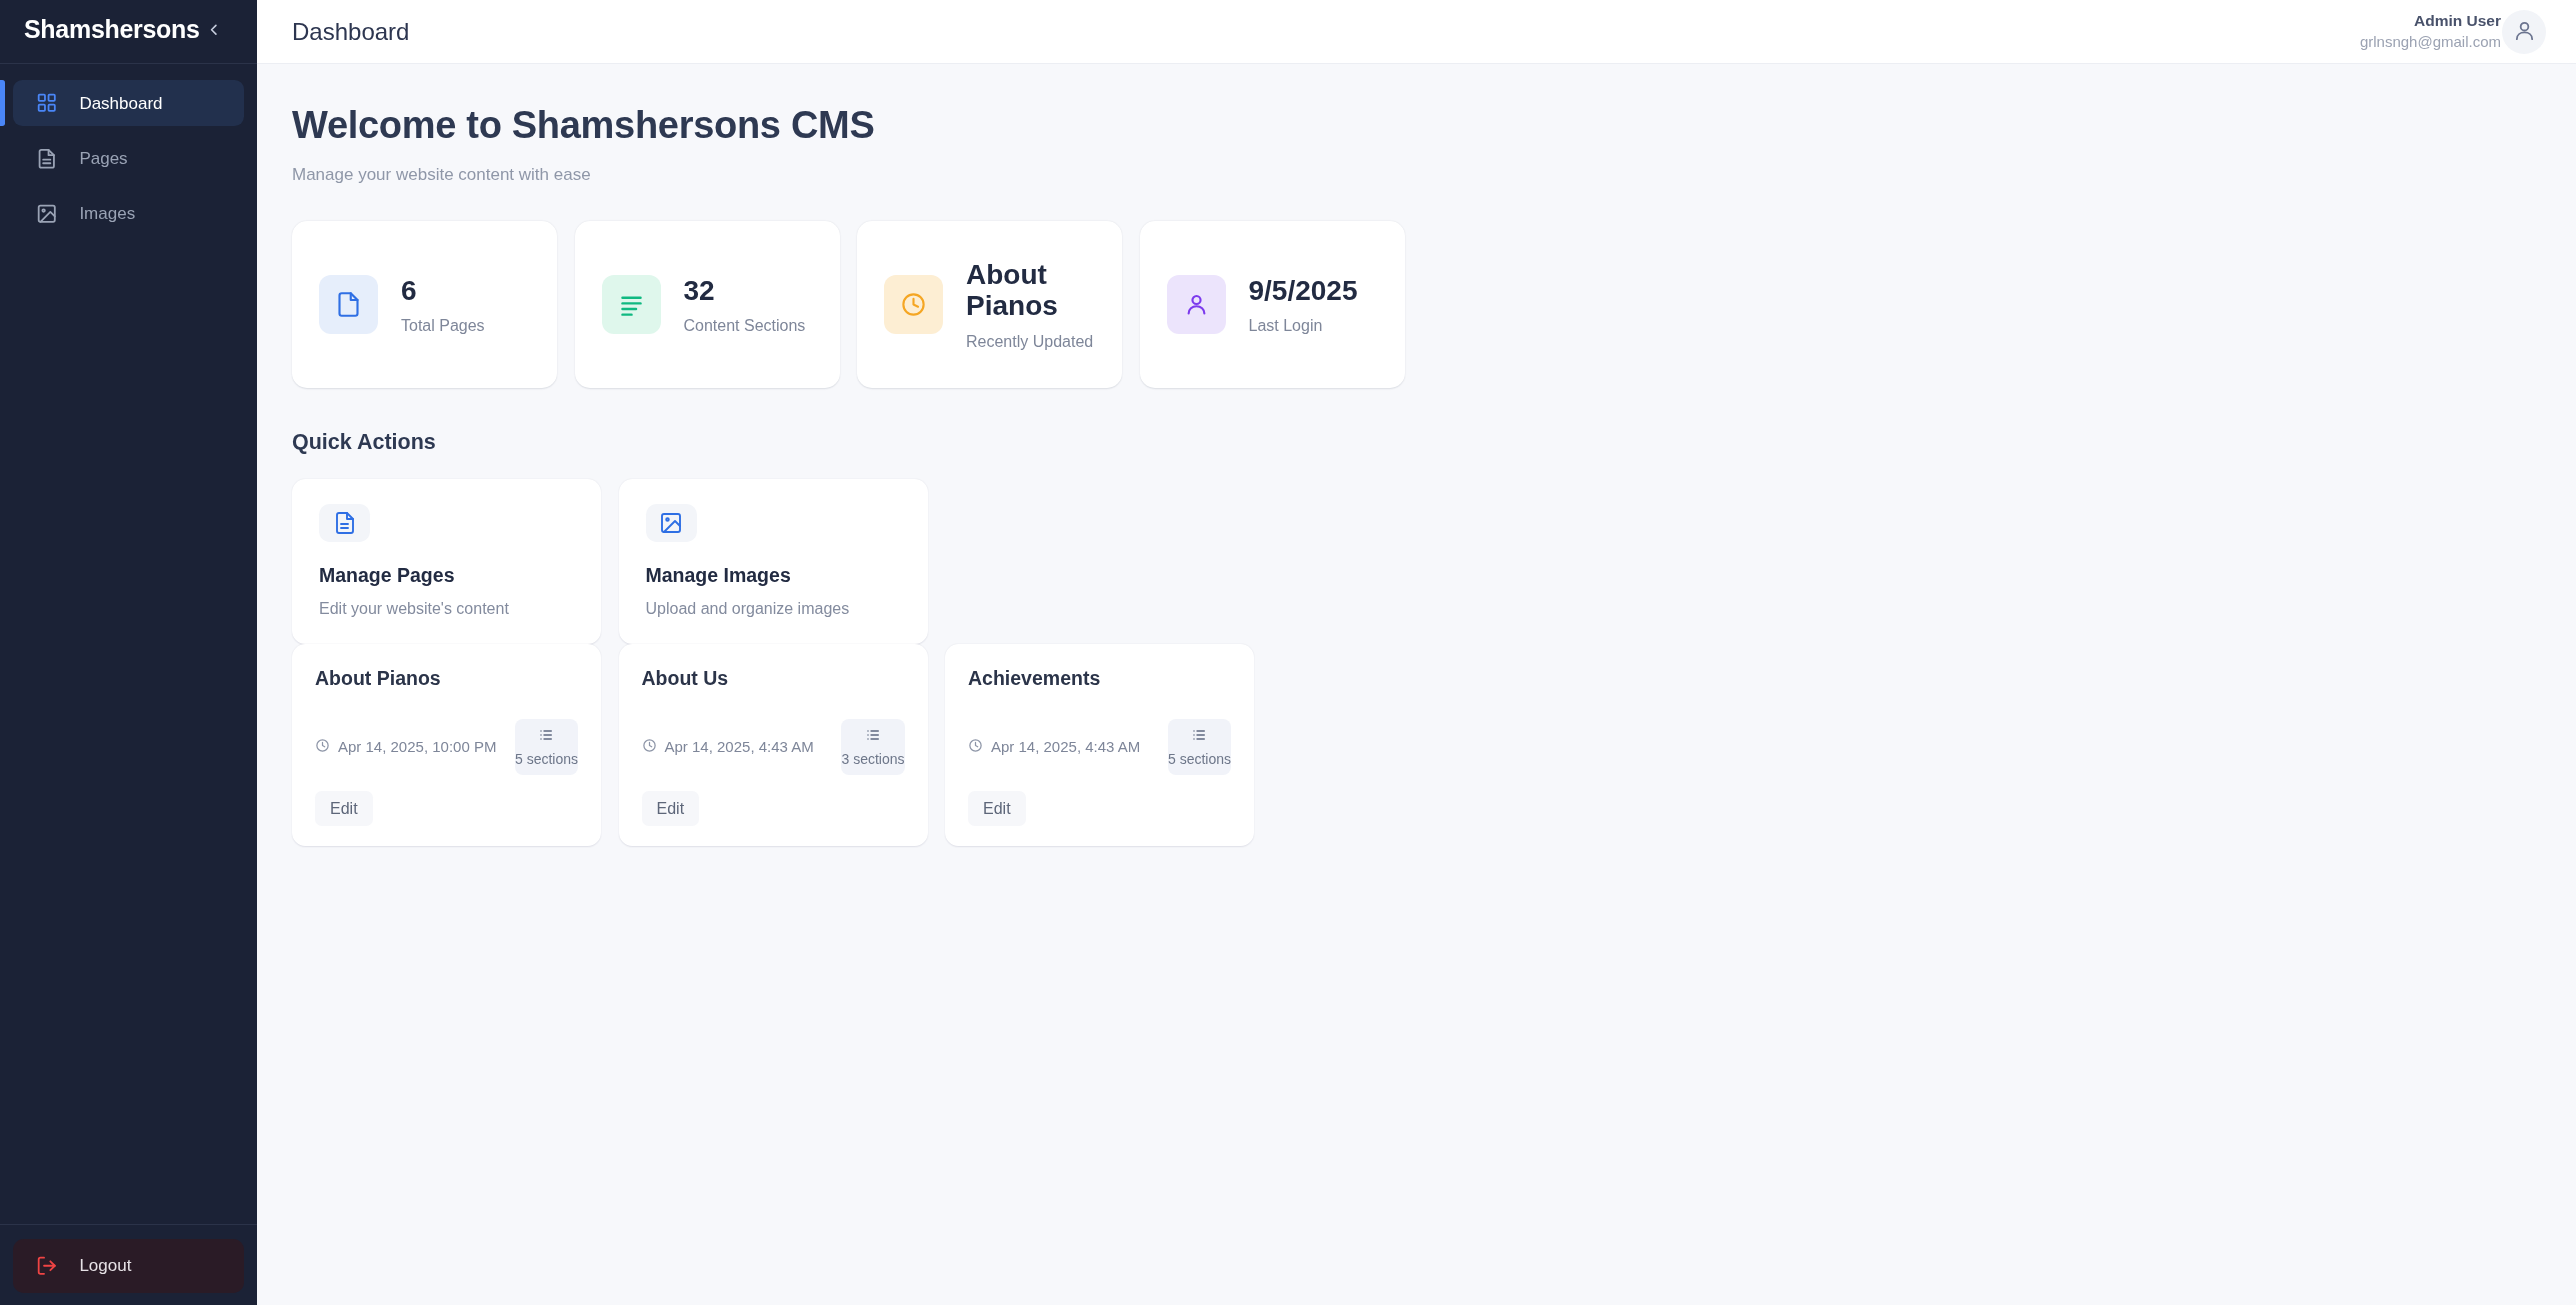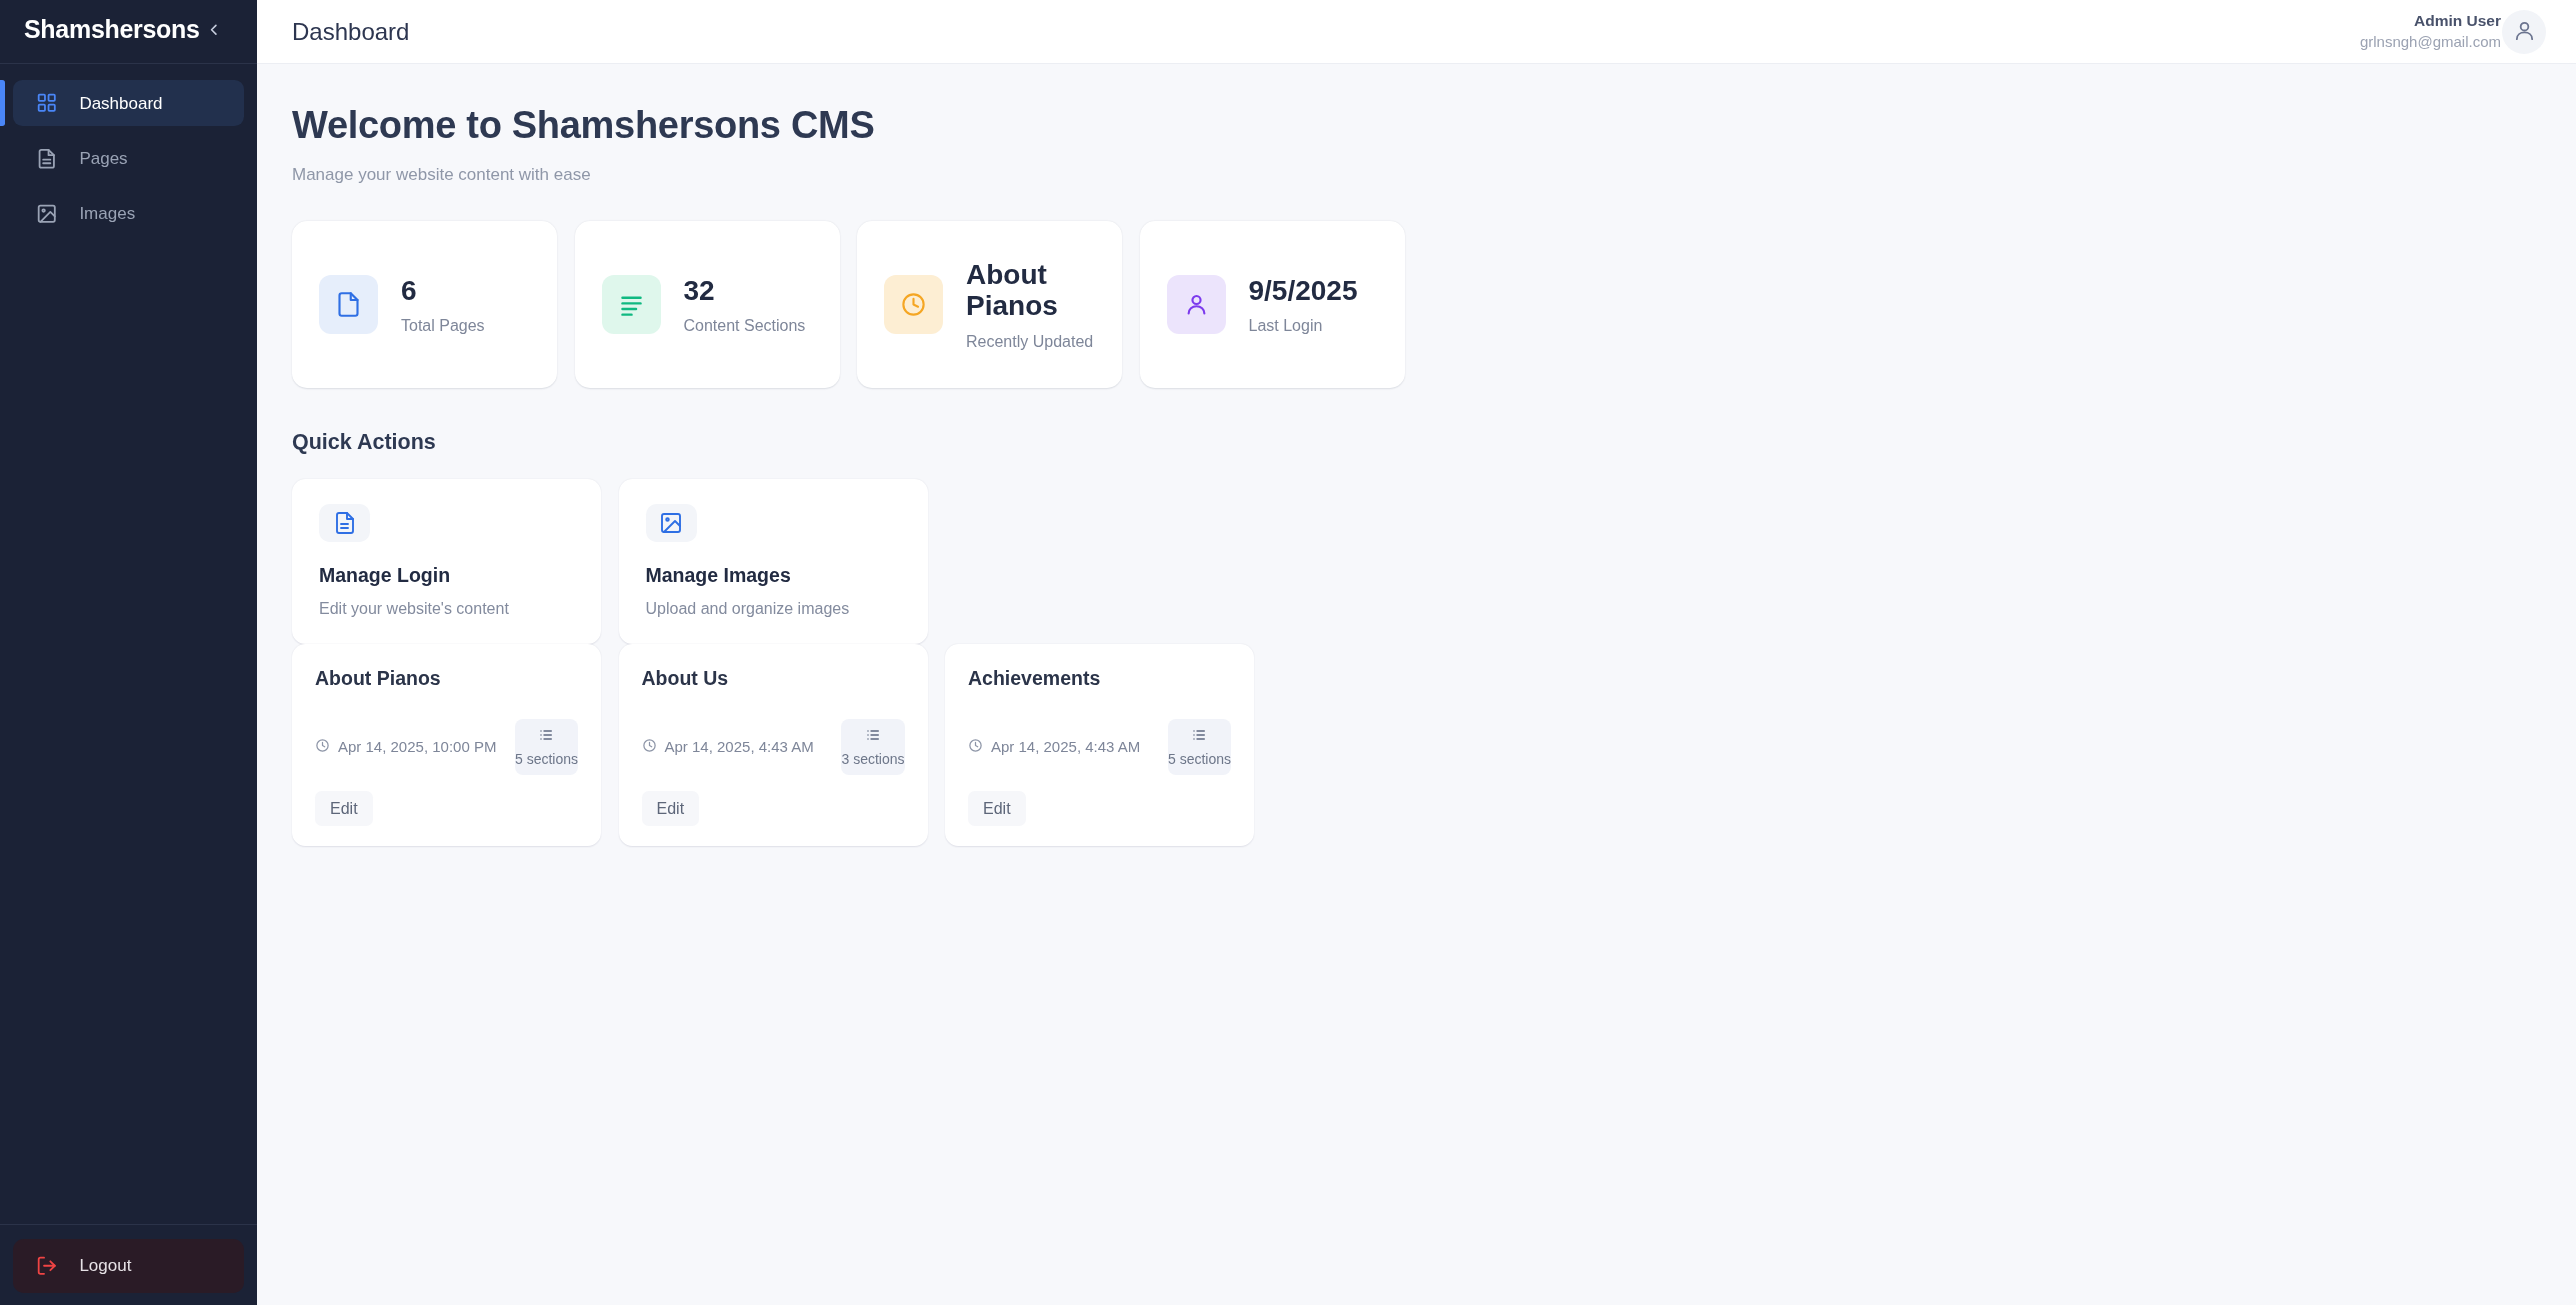--- a/index.html
+++ b/index.html
@@ -449,21 +449,21 @@
 
         <div class="qa-card">
           <span class="qa-icon">
             <svg width="24" height="24" viewBox="0 0 24 24" fill="none" stroke="#2f6fe4" stroke-width="1.9" stroke-linecap="round" stroke-linejoin="round">
               <path d="M14 2H6a2 2 0 0 0-2 2v16a2 2 0 0 0 2 2h12a2 2 0 0 0 2-2V8z"></path>
               <polyline points="14 2 14 8 20 8"></polyline>
               <line x1="8" y1="13" x2="15" y2="13"></line>
               <line x1="8" y1="17" x2="15" y2="17"></line>
             </svg>
           </span>
-          <span class="qa-title">Manage Login</span>
+          <span class="qa-title">Manage Pages</span>
           <span class="qa-sub">Edit your website's content</span>
         </div>
 
         <div class="qa-card">
           <span class="qa-icon">
             <svg width="24" height="24" viewBox="0 0 24 24" fill="none" stroke="#2f6fe4" stroke-width="1.9" stroke-linecap="round" stroke-linejoin="round">
               <rect x="3" y="3" width="18" height="18" rx="2"></rect>
               <circle cx="8.5" cy="8.5" r="1.3"></circle>
               <polyline points="21 15 16 10 5 21"></polyline>
             </svg>

